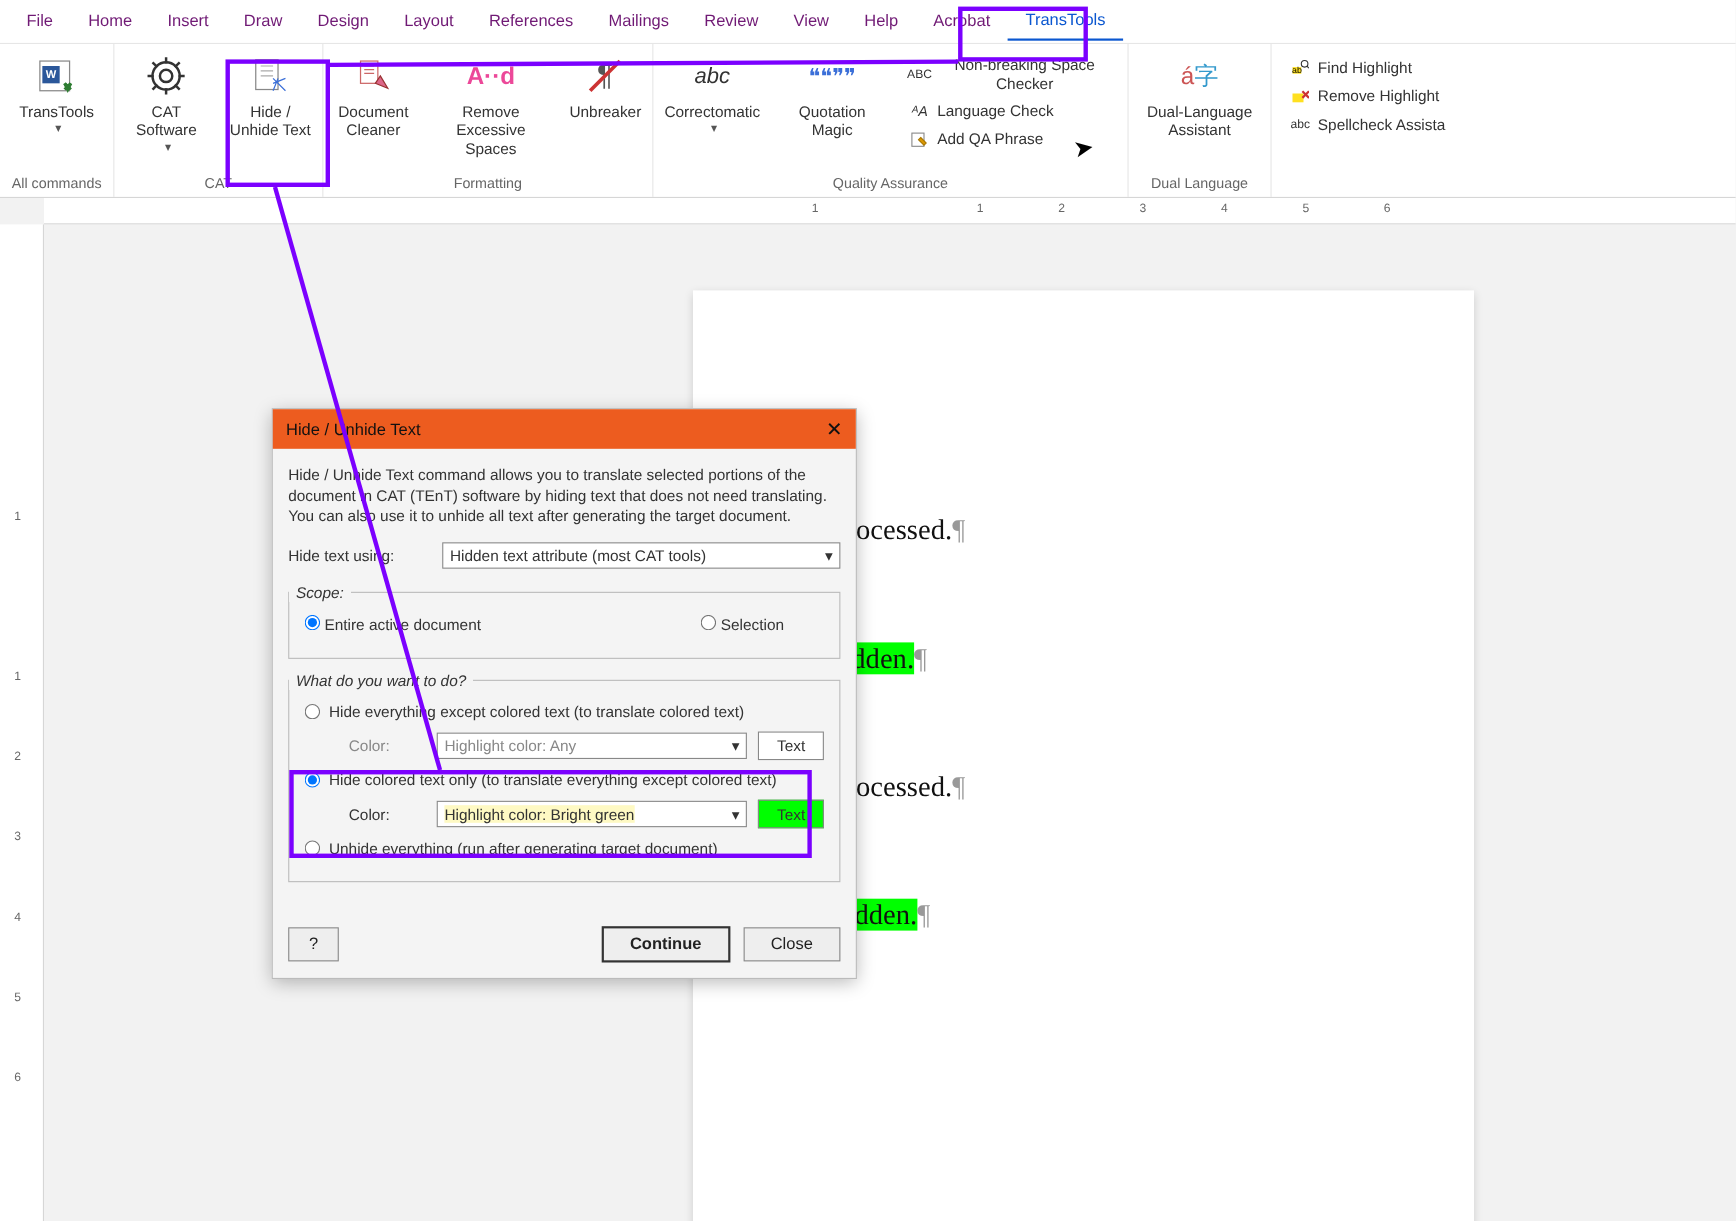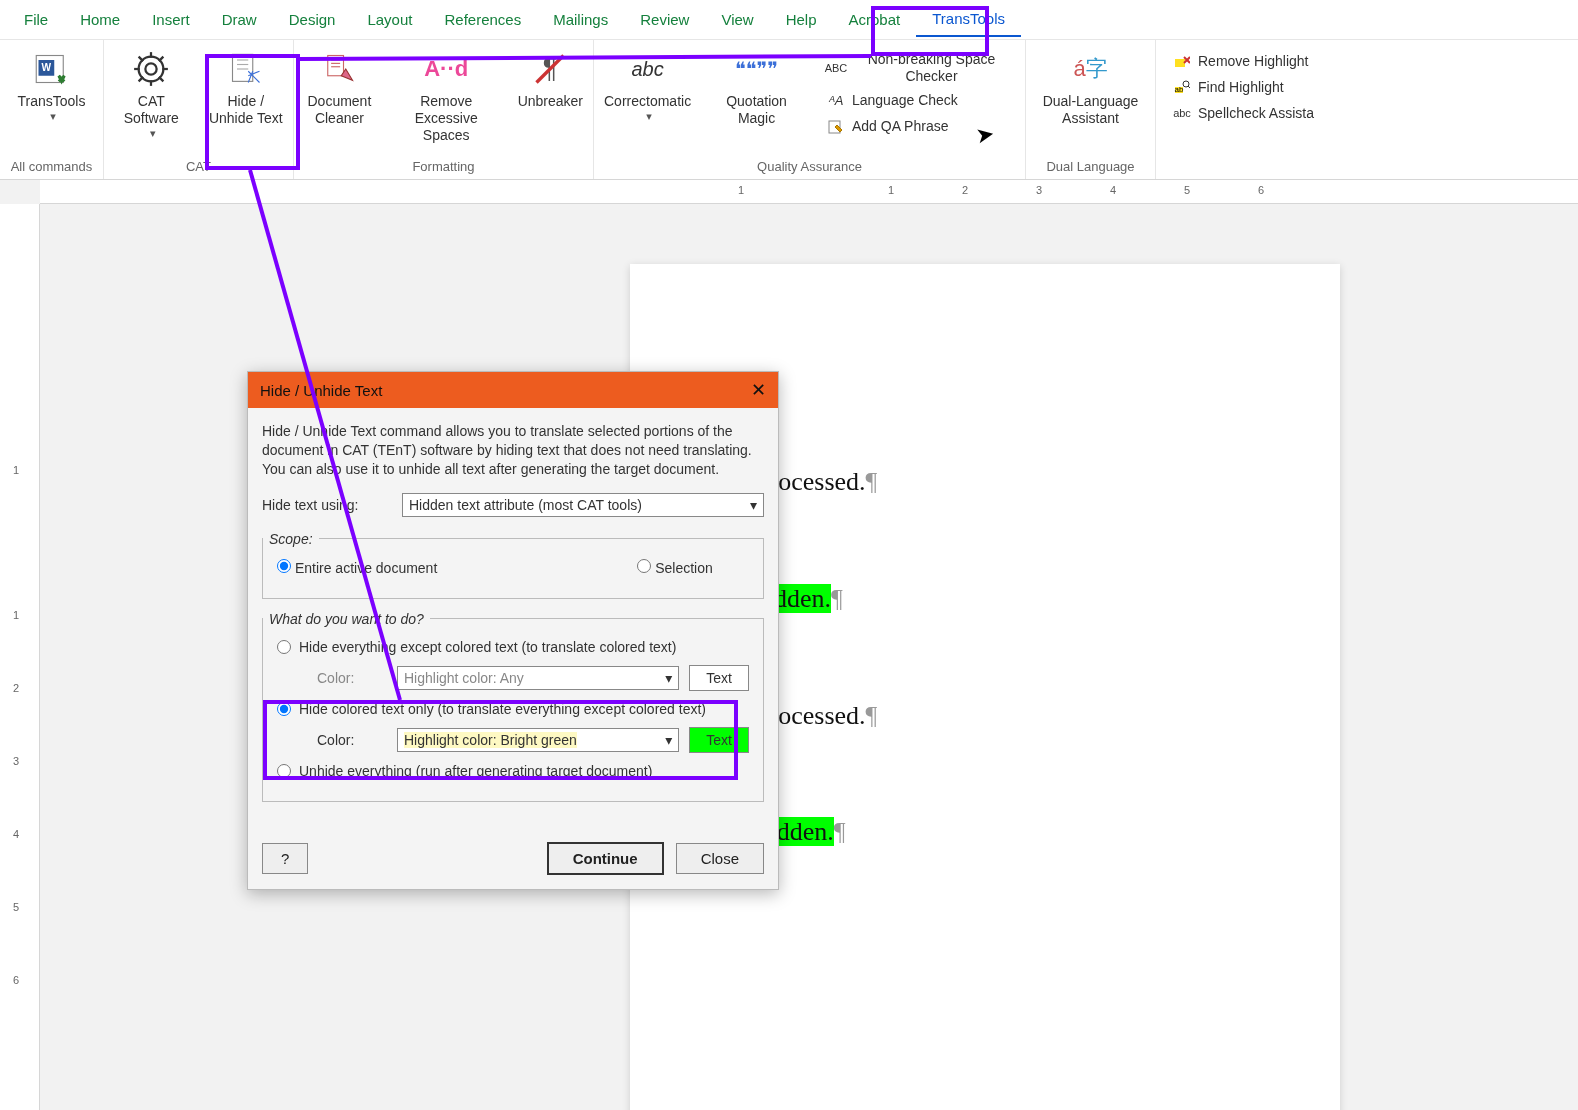--- a/index.html
+++ b/index.html
@@ -19,21 +19,21 @@
   height: 40px;
   display: flex;
   align-items: center;
   padding: 0 8px;
   gap: 0;
   border-bottom: 1px solid #e6e6e6;
 }
 .menubar .tab {
   padding: 8px 16px;
   font-size: 15px;
-  color: #15803d;
+  color: #701a75;
 }
 .menubar .tab.selected {
   color: #0b57d0;
   border-bottom: 2px solid #0b57d0;
   font-weight: 500;
 }
 
 .ribbon {
   background: #fff;
   height: 140px;
@@ -393,37 +393,37 @@
       </div>
     </div>
     <div class="rgroup-label">Dual Language</div>
   </div>
 
   <div class="rgroup" style="flex:1;border-right:none">
     <div style="display:flex;flex-direction:column;padding:4px 8px">
       <div class="rbtn small-row">
         <span class="ico">
           <svg viewBox="0 0 16 16" width="16" height="16">
-              <rect x="1" y="6" width="10" height="8" fill="#ffe020"></rect>
-              <line x1="10" y1="4" x2="16" y2="10" stroke="#c33" stroke-width="2"></line>
-              <line x1="10" y1="10" x2="16" y2="4" stroke="#c33" stroke-width="2"></line>
-            </svg>
-        </span>
-        <span class="lbl">Remove Highlight</span>
-      </div>
-      <div class="rbtn small-row">
-        <span class="ico">
-          <svg viewBox="0 0 16 16" width="16" height="16">
               <rect x="1" y="8" width="8" height="6" fill="#ffe020"></rect>
               <text x="5" y="13" font-size="8" text-anchor="middle">ab</text>
               <circle cx="12" cy="5" r="3" fill="none" stroke="#333"></circle>
               <line x1="14" y1="7" x2="16" y2="9" stroke="#333"></line>
             </svg>
         </span>
         <span class="lbl">Find Highlight</span>
+      </div>
+      <div class="rbtn small-row">
+        <span class="ico">
+          <svg viewBox="0 0 16 16" width="16" height="16">
+              <rect x="1" y="6" width="10" height="8" fill="#ffe020"></rect>
+              <line x1="10" y1="4" x2="16" y2="10" stroke="#c33" stroke-width="2"></line>
+              <line x1="10" y1="10" x2="16" y2="4" stroke="#c33" stroke-width="2"></line>
+            </svg>
+        </span>
+        <span class="lbl">Remove Highlight</span>
       </div>
       <div class="rbtn small-row">
         <span class="ico" style="font-size:11px">abc</span>
         <span class="lbl">Spellcheck Assista</span>
       </div>
     </div>
     <div class="rgroup-label"></div>
   </div>
 </div>
 

